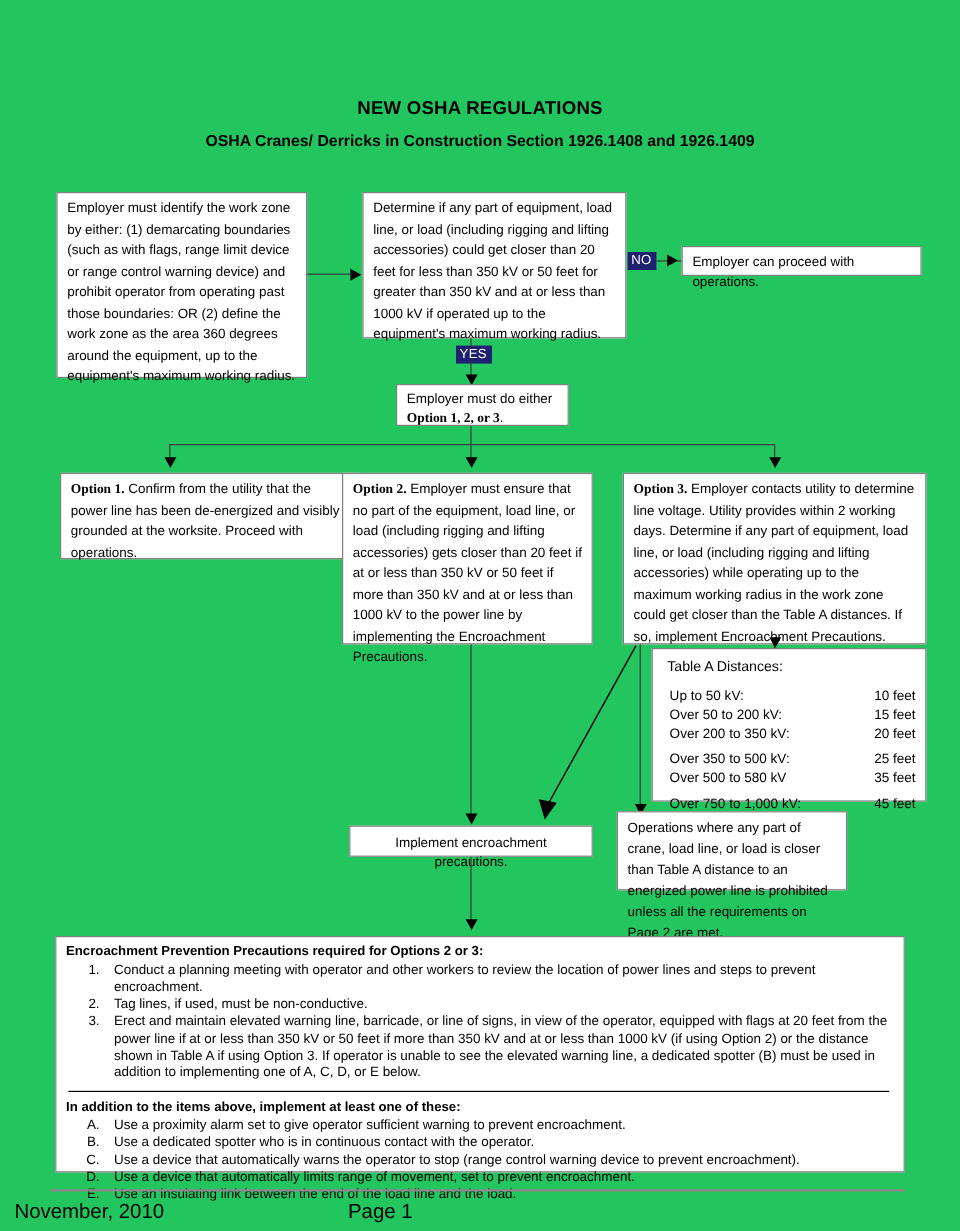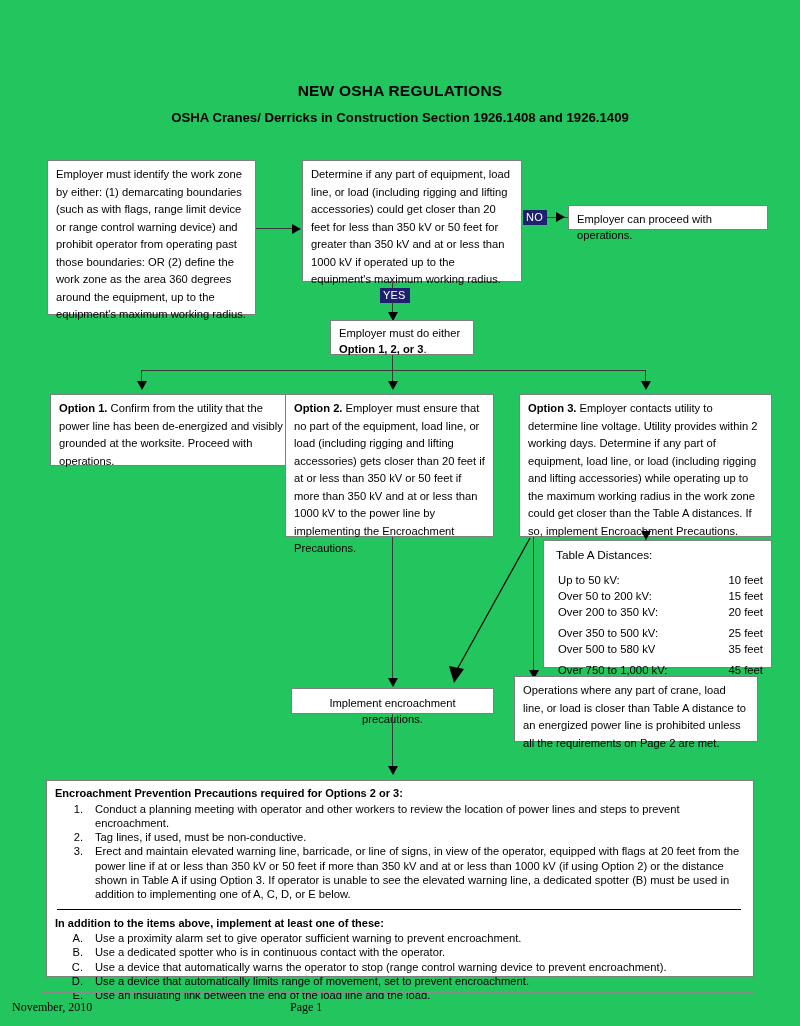--- a/index.html
+++ b/index.html
@@ -45,21 +45,21 @@
   
   .box {
     position: absolute;
     border: 1px solid #7f7f7f;
     background: #ffffff;
     box-sizing: border-box;
     font-size: 11.2px;
     line-height: 16.3px;
     padding: 5px 8px 8px 8px;
   }
-  .box b { font-weight: bold; }
+  .box b { font-weight: bold; font-family: Liberation Serif, serif; }
 
   
   .yn {
     position: absolute;
     background: #1f2070;
     color: #ffffff;
     font-size: 11px;
     font-weight: normal;
     line-height: 13px;
     padding: 1px 3px 1px 3px;
@@ -153,22 +153,22 @@
   }
 
   
   .footer-rule {
     position: absolute;
     height: 2px;
     background: #8a8a8a;
   }
   .footer-text {
     position: absolute;
-    font-family: Liberation Serif, serif;
-    font-size: 12px;
+    font-family: Liberation Sans, sans-serif;
+    font-size: 17px;
   }
 </style>
 </head>
 <body>
 
 <div id="page">
 
   <div class="hdr-title" style="top:82px;">NEW OSHA REGULATIONS</div>
   <div class="hdr-sub1" style="top:110px;">OSHA Cranes/ Derricks in Construction Section 1926.1408 and 1926.1409</div>
 
@@ -258,21 +258,21 @@
       <span>Over 750 to 1,000 kV:</span>
       <span>45 feet</span>
     </div>
   </div>
 
   <div class="box" style="left:291px; top:688px; width:203px; height:26px; padding-top:6px; text-align:center;">Implement encroachment precautions.</div>
 
   <div class="vline" style="left:392px; top:714px; height:58px;"></div>
   <div class="arrow-down" style="left:388px; top:766px;"></div>
 
-  <div class="box" style="left:514px; top:676px; width:244px; height:66px; line-height:17.5px;">Operations where any part of crane, load line, or load is closer than Table A distance to an energized power line is prohibited unless all the requirements on Page 2 are met.</div>
+  <div class="box" style="left:514px; top:676px; width:192px; height:66px; line-height:17.5px;">Operations where any part of crane, load line, or load is closer than Table A distance to an energized power line is prohibited unless all the requirements on Page 2 are met.</div>
 
   <div class="panel" style="left:46px; top:780px; width:708px; height:197px;">
 
     <div class="panel-head">Encroachment Prevention Precautions required for Options 2 or 3:</div>
 
     <ul class="num-list">
       <li>
         <span class="li-mark">1.</span>
         <span class="li-text">Conduct a planning meeting with operator and other workers to review the location of power lines and steps to prevent encroachment.</span>
       </li>

